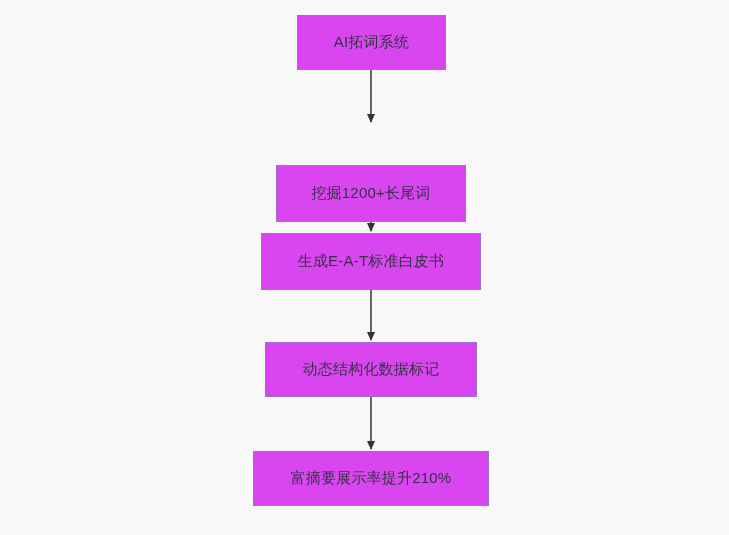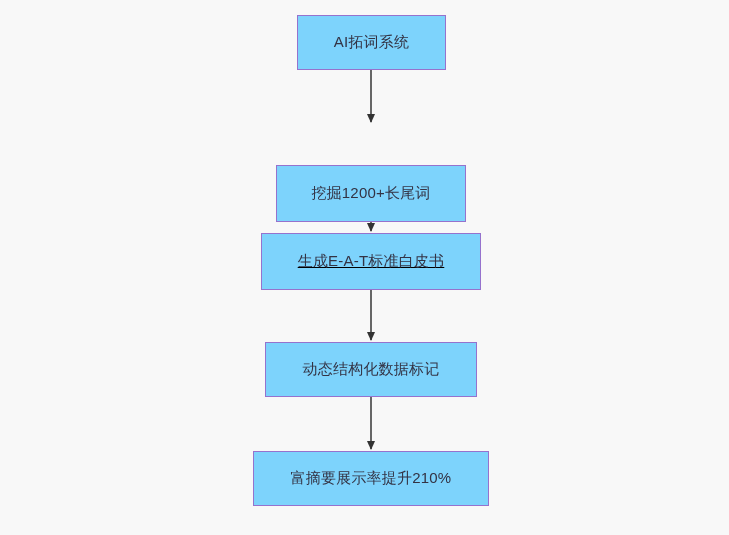--- a/index.html
+++ b/index.html
@@ -22,39 +22,39 @@
     position: absolute;
     left: 0;
     top: 0;
     width: 729px;
     height: 535px;
     pointer-events: none;
   }
   .node {
     position: absolute;
     box-sizing: border-box;
-    background: #7dd3fc;
+    background: #d946ef;
     border: 1.5px solid #9672cd;
     border-radius: 0;
     display: flex;
     align-items: center;
     justify-content: center;
     text-align: center;
   }
   .node-label {
     color: #333344;
     font-size: 15px;
     line-height: 1.25;
     letter-spacing: 0.2px;
     white-space: nowrap;
   }
   
   #node-0 { left: 297px; top: 15px;  width: 149px; height: 55px; }
   #node-1 { left: 276px; top: 124px; width: 190px; height: 57px; margin-top: 41px; }
-  #node-2 { left: 261px; top: 233px; width: 220px; height: 57px; text-decoration: underline; }
+  #node-2 { left: 261px; top: 233px; width: 220px; height: 57px; }
   #node-3 { left: 265px; top: 342px; width: 212px; height: 55px; text-align: right; }
   #node-4 { left: 253px; top: 451px; width: 236px; height: 55px; }
 </style>
 </head>
 <body>
 
 <div id="flowchart-canvas">
 
   <svg class="edge-layer" width="729" height="535" viewBox="0 0 729 535" xmlns="http://www.w3.org/2000/svg">
     <defs>

